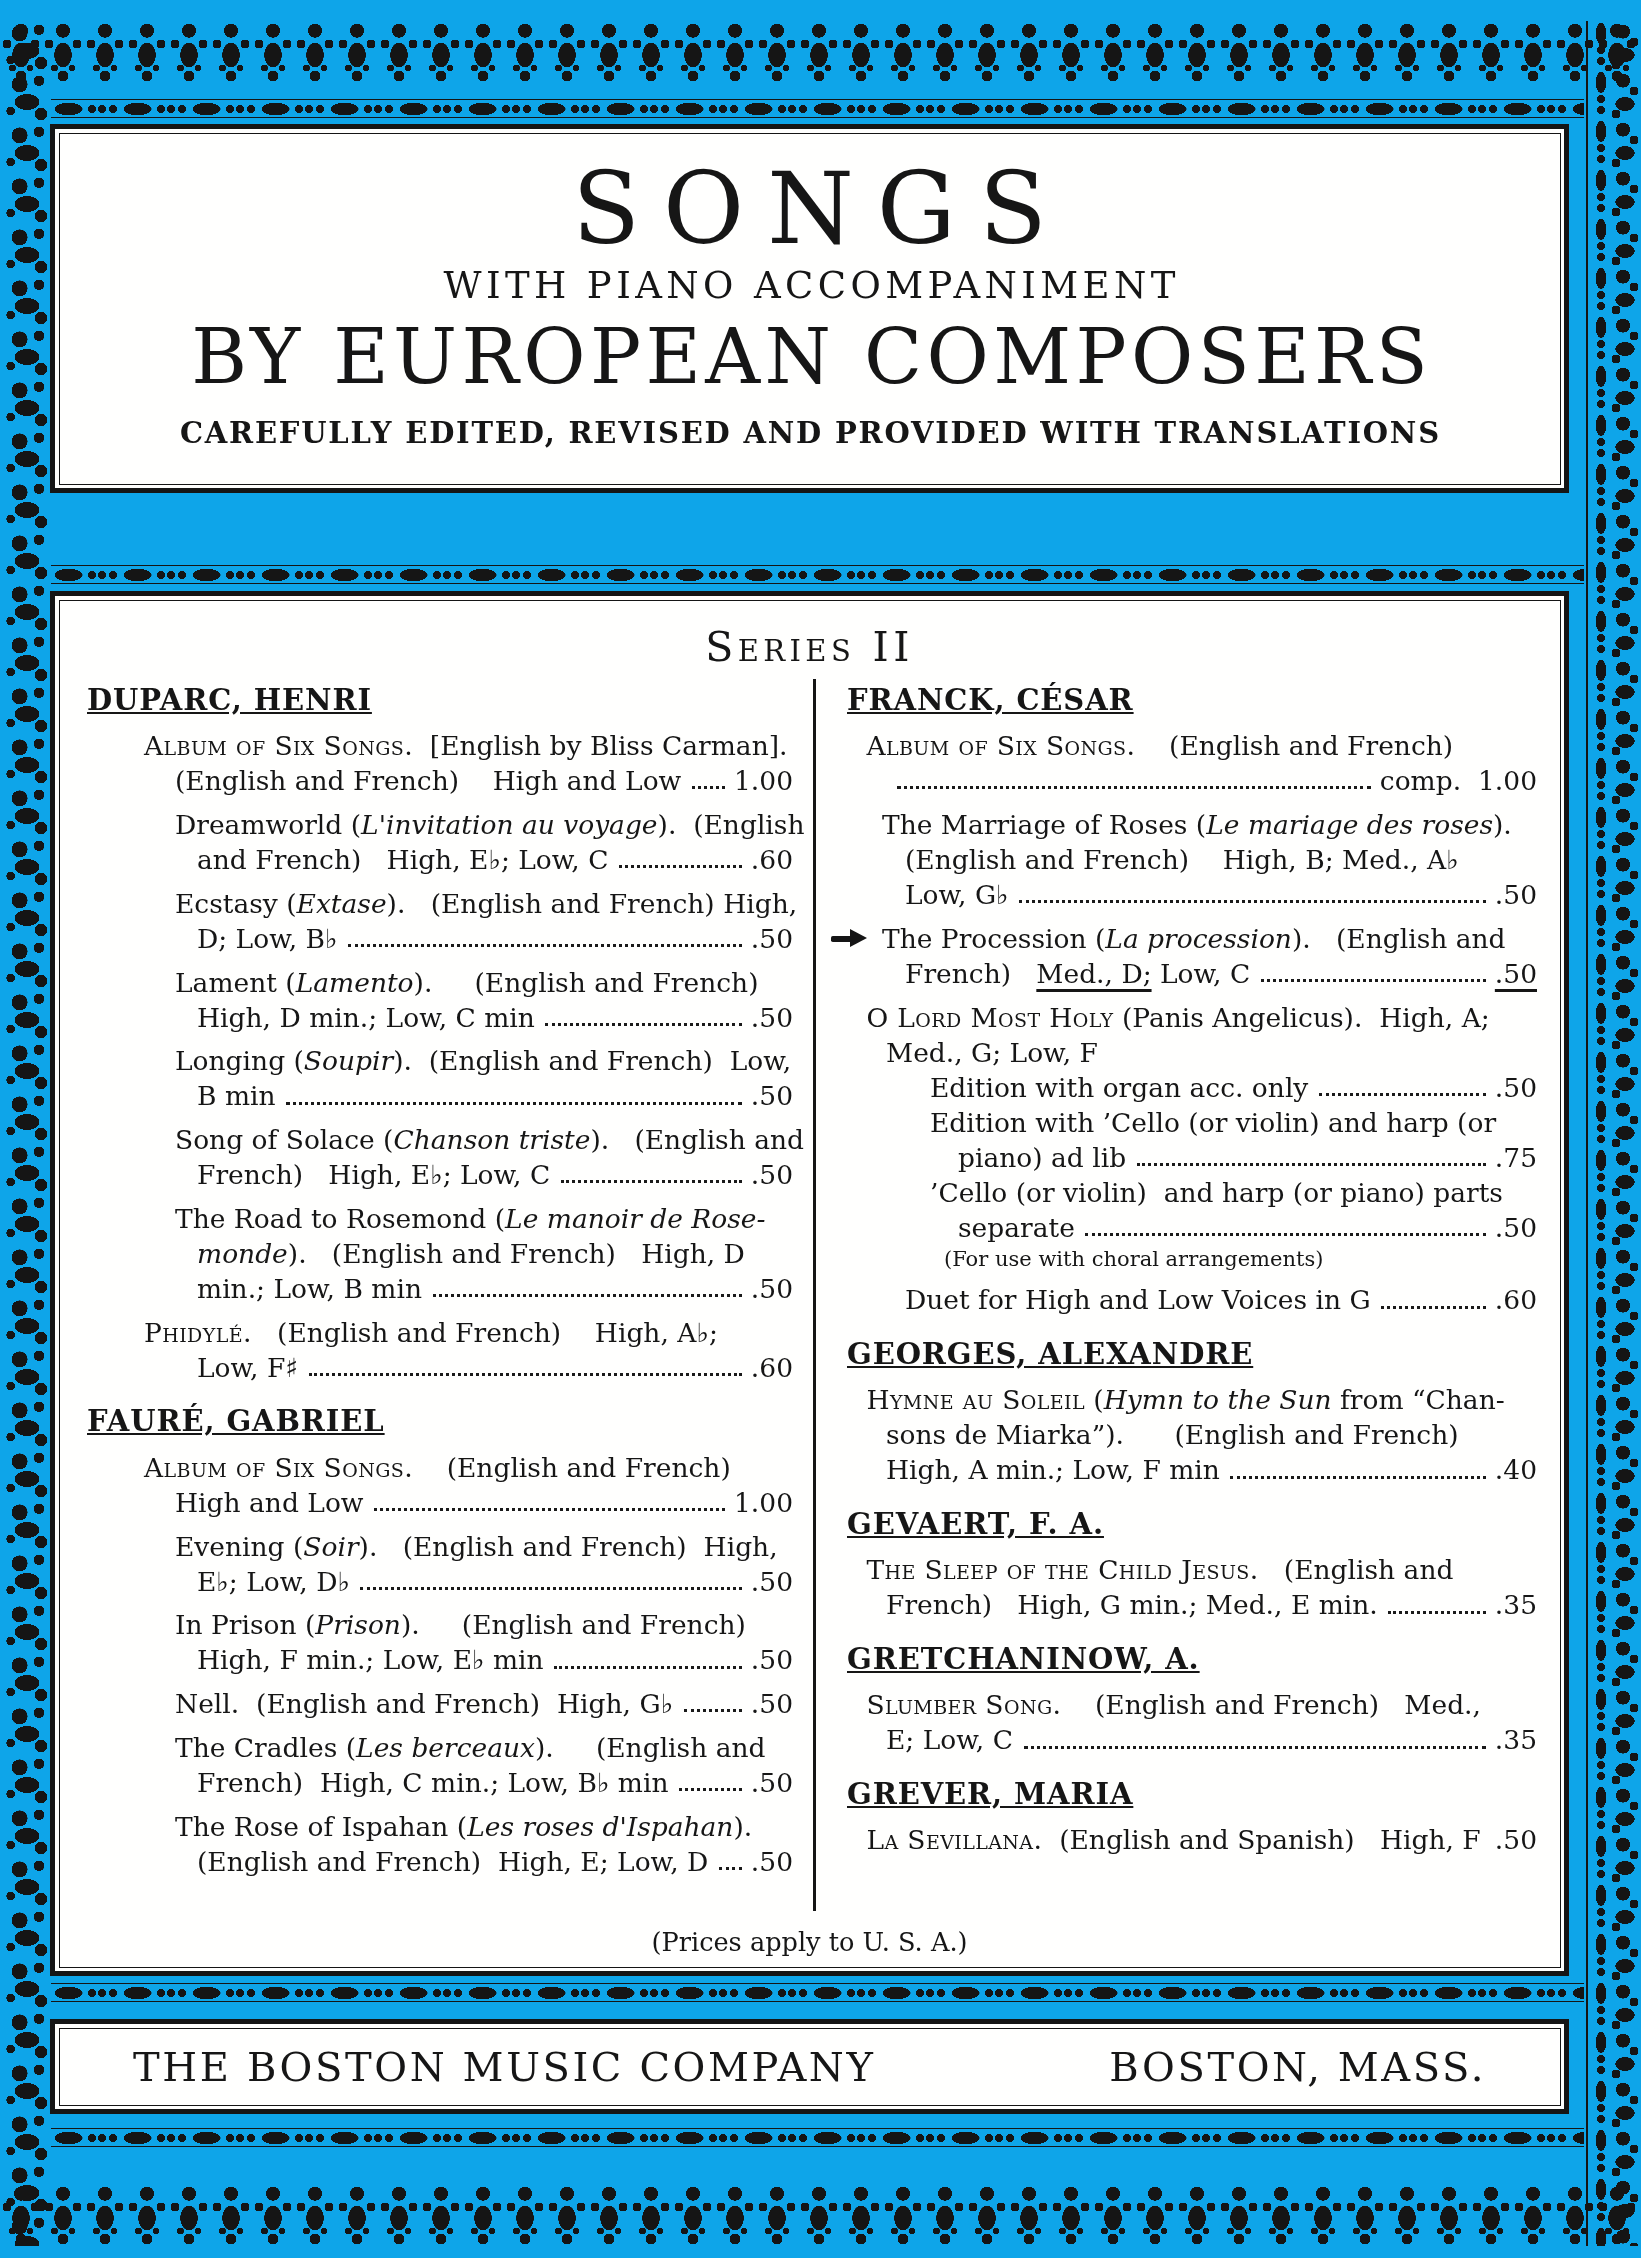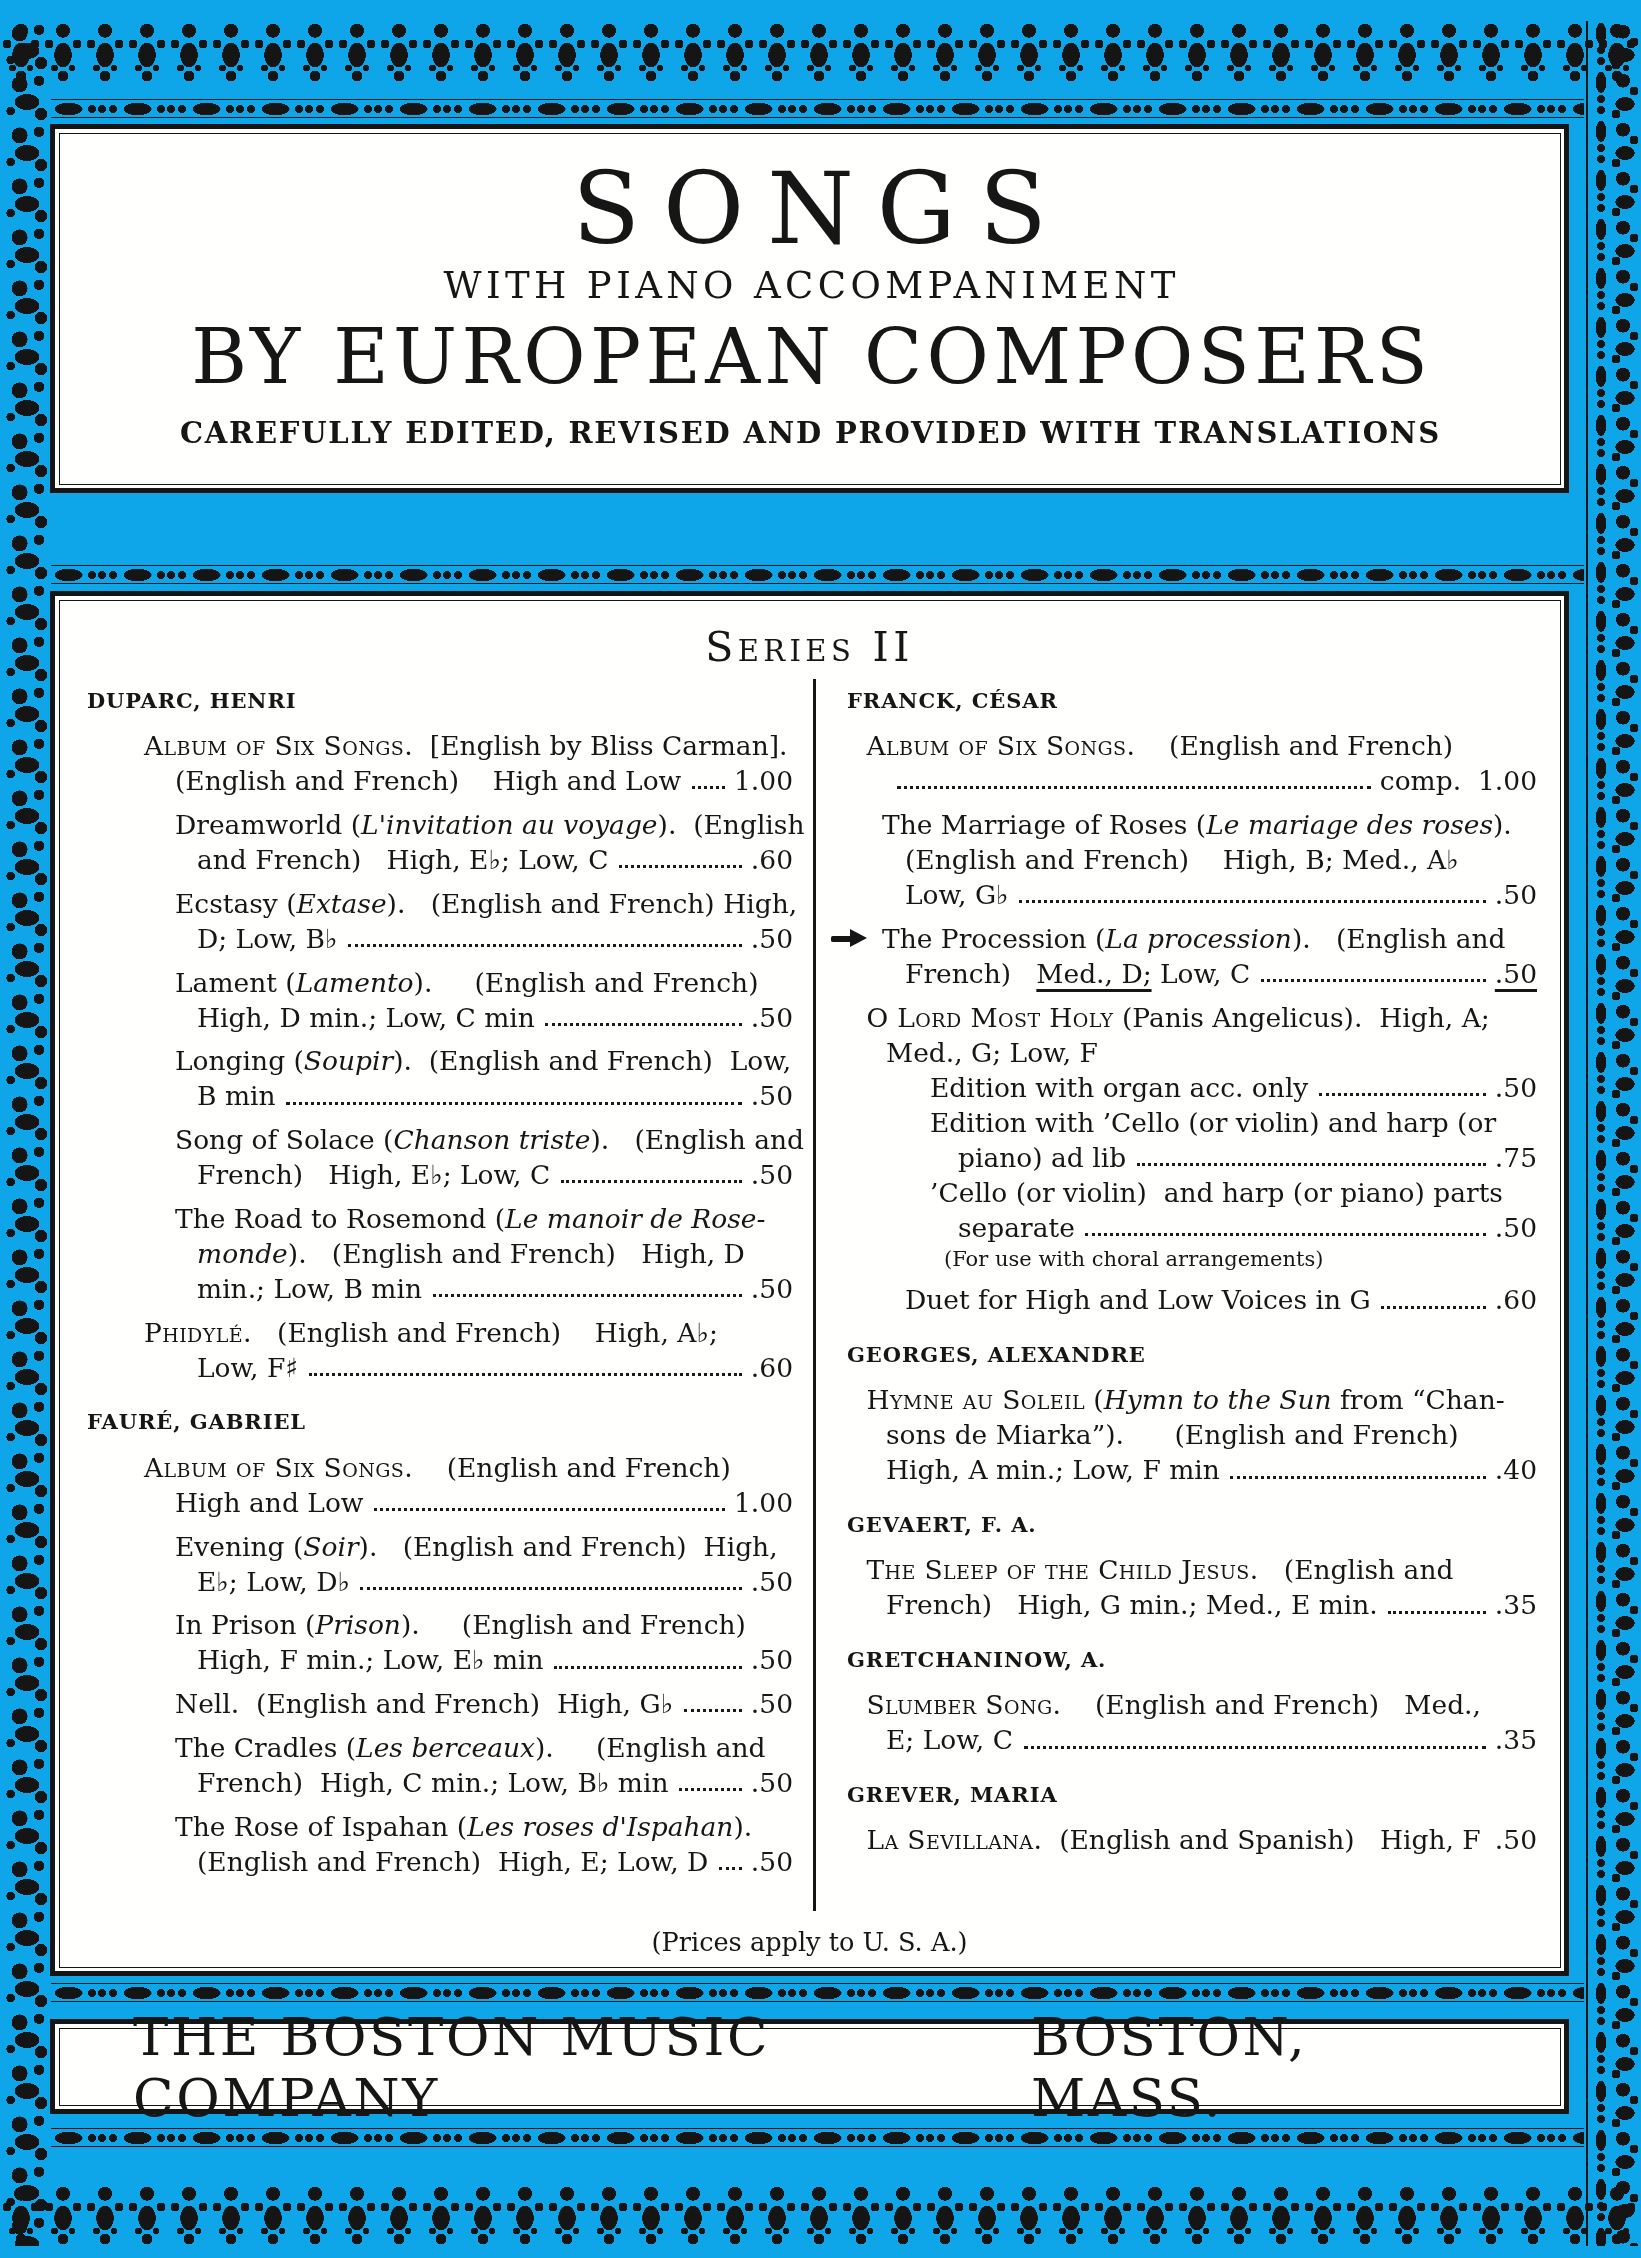--- a/index.html
+++ b/index.html
@@ -85,21 +85,21 @@
   
   .series-heading{
     position:absolute;top:26.5px;width:100%;text-align:center;
     font-size:41px;font-variant:small-caps;letter-spacing:4.4px;
   }
   .divider{position:absolute;left:758px;top:83px;width:2.6px;height:1232px;background:#151515;}
   .col{position:absolute;top:83px;padding-top:1.8px;}
   .col-left{left:32px;width:706px;}
   .col-right{left:792px;width:690px;}
 
-  .composer{font-size:21px;line-height:35px;font-weight:700;letter-spacing:0.9px;margin:19.4px 0 10.6px 0;}
+  .composer{font-size:29px;line-height:35px;font-weight:700;letter-spacing:0.9px;margin:19.4px 0 10.6px 0;text-decoration:underline;}
   .composer:first-child{margin-top:1.8px;}
   .entry{margin-bottom:8.8px;}
   .line{display:flex;align-items:baseline;font-size:26.5px;line-height:35px;position:relative;box-sizing:border-box;}
   .line .txt{white-space:pre;}
   .line.small{font-size:21px;line-height:29px;}
   .it{font-style:italic;}
   .sc{font-variant:small-caps;letter-spacing:0.4px;}
   .un{text-decoration:underline;text-decoration-thickness:2.6px;text-underline-offset:6.2px;}
   .leader{
     flex:1 1 auto;min-width:19.4px;align-self:flex-end;
@@ -111,21 +111,21 @@
   .arrow::after{content:"";position:absolute;left:0;top:7px;width:23px;height:6.2px;background:#151515;border-radius:1.8px;}
   .arrow::before{content:"";position:absolute;left:19.4px;top:0;border-left:17.6px solid #151515;
     border-top:9.7px solid transparent;border-bottom:9.7px solid transparent;}
 
   .prices-note{position:absolute;bottom:14px;width:100%;text-align:center;font-size:25.6px;}
 
   
   .footer-inner{
     display:flex;justify-content:space-between;align-items:center;
     height:100%;padding:0 78px;box-sizing:border-box;
-    font-size:53px;letter-spacing:2.6px;
+    font-size:40px;letter-spacing:2.6px;
   }
 </style>
 </head>
 <body>
 
 <div class="page">
 
   <div class="orn-h orn-top"></div>
   <div class="orn-h orn-bottom"></div>
   <div class="orn-v orn-left"></div>

